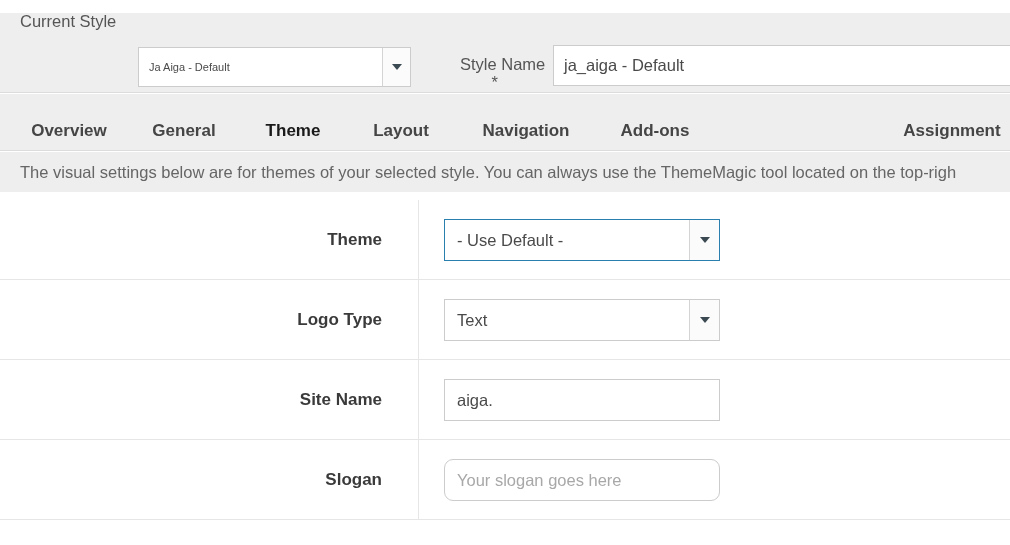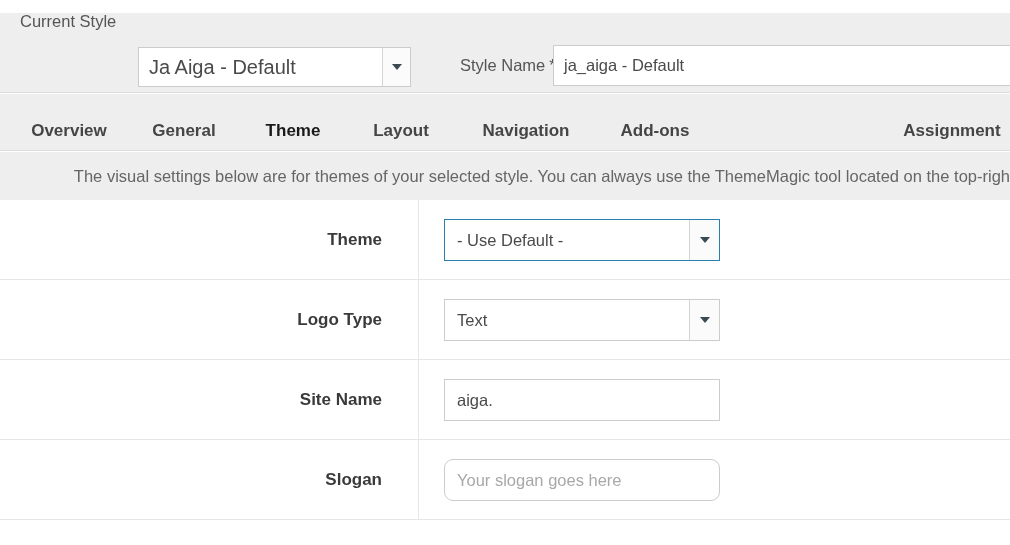--- a/index.html
+++ b/index.html
@@ -48,21 +48,21 @@
 
   .field-label {
     color: #555555;
     font-size: 16.5px;
     white-space: nowrap;
     line-height: 1;
     padding-left: 20px;
   }
 
   .label-current-style { left: 22px; top: 44px; }
-  .label-style-name    { left: 440px; top: 43px; }
+  .label-style-name    { left: 440px; top: 43px; flex-direction: column; }
 
   .req-star {
     color: #555555;
     font-size: 16.5px;
     margin-left: 4px;
   }
 
   
   .select-box {
     position: absolute;
@@ -70,21 +70,21 @@
     border: 1px solid #cccccc;
     display: flex;
     align-items: stretch;
   }
   .select-box .sel-text {
     flex: 1 1 auto;
     display: flex;
     align-items: center;
     padding: 0 10px;
     color: #4a4a4a;
-    font-size: 20px;
+    font-size: 11px;
     white-space: nowrap;
     overflow: hidden;
   }
   .select-box .sel-arrow {
     flex: 0 0 auto;
     width: 28px;
     border-left: 1px solid #d4d4d4;
     background: #fbfbfb;
     display: flex;
     align-items: center;
@@ -147,26 +147,25 @@
     position: absolute;
     left: 0; right: 0; bottom: 0;
     height: 4px;
     background: #1575a8;
   }
 
   
   .notice {
     position: absolute;
     left: 0; top: 152px;
-    width: 1010px; height: 48px;
+    width: 1010px; height: 40px;
     background: #eeeeee;
     display: flex;
     align-items: center;
     overflow: hidden;
-    justify-content: flex-end;
   }
   .notice-text {
     padding-left: 20px;
     color: #666666;
     font-size: 16.5px;
     white-space: nowrap;
     line-height: 1;
   }
 
   

